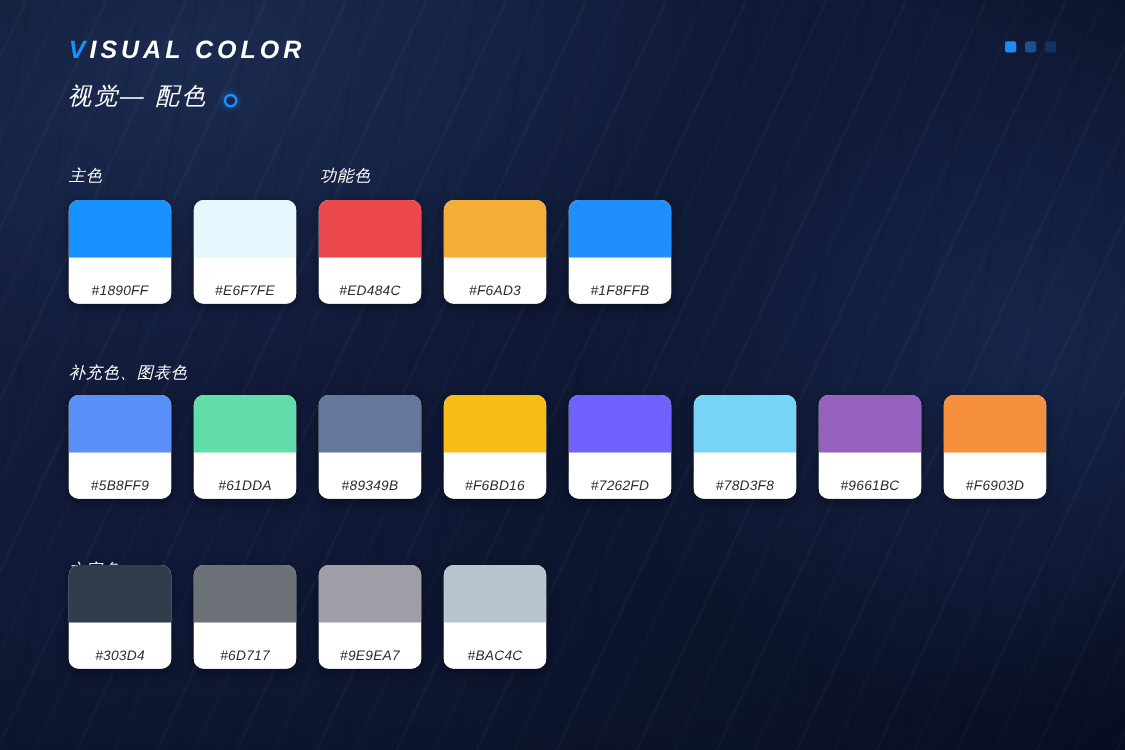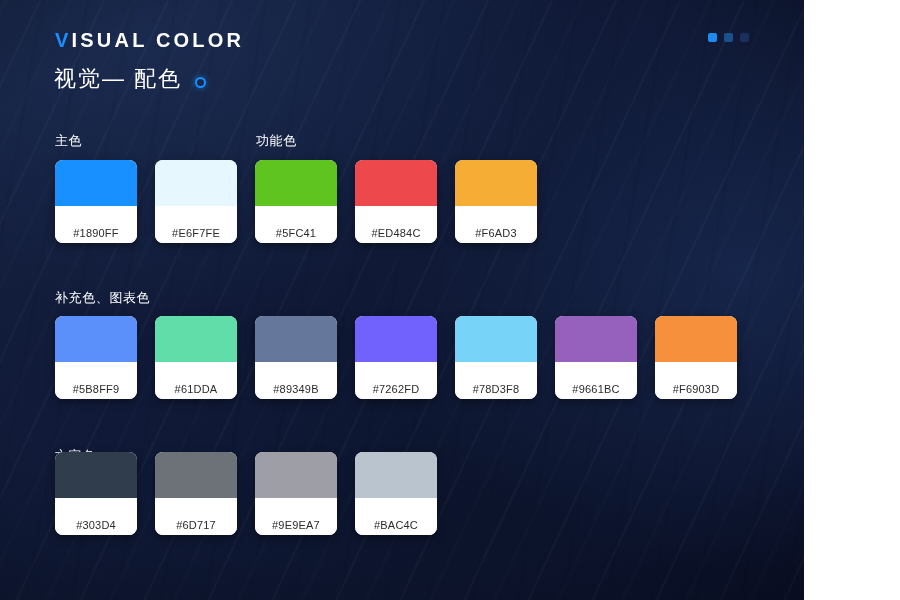--- a/index.html
+++ b/index.html
@@ -5,26 +5,27 @@
   * { margin:0; padding:0; box-sizing:border-box; }
 
   html, body {
     width:900px; height:600px;
     overflow:hidden;
     font-family:"Liberation Sans","DejaVu Sans",sans-serif;
   }
 
   #page {
     position:relative;
-    width:804px; height:600px;
+    width:900px; height:600px;
     background:
       radial-gradient(ellipse 700px 420px at 18% 8%, #1a2a4e 0%, rgba(26,42,78,0) 62%),
       radial-gradient(ellipse 620px 500px at 92% 45%, #16254a 0%, rgba(22,37,74,0) 60%),
       linear-gradient(135deg, #15203f 0%, #101a38 38%, #0c142c 72%, #0a1028 100%);
     overflow:hidden;
+    font-style:italic;
   }
 
   
   #texture {
     position:absolute; inset:-20%;
     background-image:repeating-linear-gradient(
       115deg,
       rgba(255,255,255,0.028) 0px,
       rgba(255,255,255,0.028) 1.5px,
       rgba(255,255,255,0.0) 3px,
@@ -61,21 +62,21 @@
     font-size:20px; font-weight:bold;
     letter-spacing:3.2px;
     color:#ffffff;
     line-height:1;
     white-space:nowrap;
   }
   .eyebrow .accent { color:#1890ff; }
 
   .title-cn {
     position:absolute; left:54px; top:68px;
-    font-size:22px; font-weight:normal;
+    font-size:19px; font-weight:normal;
     letter-spacing:2px;
     color:#ffffff;
     line-height:1;
     white-space:nowrap;
     display:flex; align-items:center;
   }
   .title-dot {
     display:inline-block;
     width:11px; height:11px;
     border:2.5px solid #1890ff;
@@ -154,49 +155,53 @@
           <div class="swatch-row" style="left: 55px; top: 160px;">
             <div class="swatch">
               <div class="chip" style="background: rgb(24, 144, 255);"></div>
               <div class="hex">#1890FF</div>
             </div>
             <div class="swatch">
               <div class="chip" style="background: rgb(230, 247, 254);"></div>
               <div class="hex">#E6F7FE</div>
             </div>
             <div class="swatch">
-              <div class="chip" style="background: rgb(95, 196, 31);"></div>
-              <div class="hex">#5FC41</div>
-            </div>
-            <div class="swatch">
               <div class="chip" style="background: rgb(237, 72, 76);"></div>
               <div class="hex">#ED484C</div>
             </div>
             <div class="swatch">
               <div class="chip" style="background: rgb(246, 173, 53);"></div>
               <div class="hex">#F6AD3</div>
+            </div>
+            <div class="swatch">
+              <div class="chip" style="background: rgb(31, 143, 251);"></div>
+              <div class="hex">#1F8FFB</div>
             </div>
           </div>
         </div>
         <div class="group">
           <div class="group-label" style="left: 55px; top: 291px;">补充色、图表色</div>
           <div class="swatch-row" style="left: 55px; top: 316px;">
             <div class="swatch">
               <div class="chip" style="background: rgb(91, 143, 249);"></div>
               <div class="hex">#5B8FF9</div>
             </div>
             <div class="swatch">
               <div class="chip" style="background: rgb(97, 221, 170);"></div>
               <div class="hex">#61DDA</div>
             </div>
             <div class="swatch">
               <div class="chip" style="background: rgb(101, 120, 155);"></div>
               <div class="hex">#89349B</div>
             </div>
             <div class="swatch">
+              <div class="chip" style="background: rgb(246, 189, 22);"></div>
+              <div class="hex">#F6BD16</div>
+            </div>
+            <div class="swatch">
               <div class="chip" style="background: rgb(114, 98, 253);"></div>
               <div class="hex">#7262FD</div>
             </div>
             <div class="swatch">
               <div class="chip" style="background: rgb(120, 211, 248);"></div>
               <div class="hex">#78D3F8</div>
             </div>
             <div class="swatch">
               <div class="chip" style="background: rgb(150, 97, 188);"></div>
               <div class="hex">#9661BC</div>

